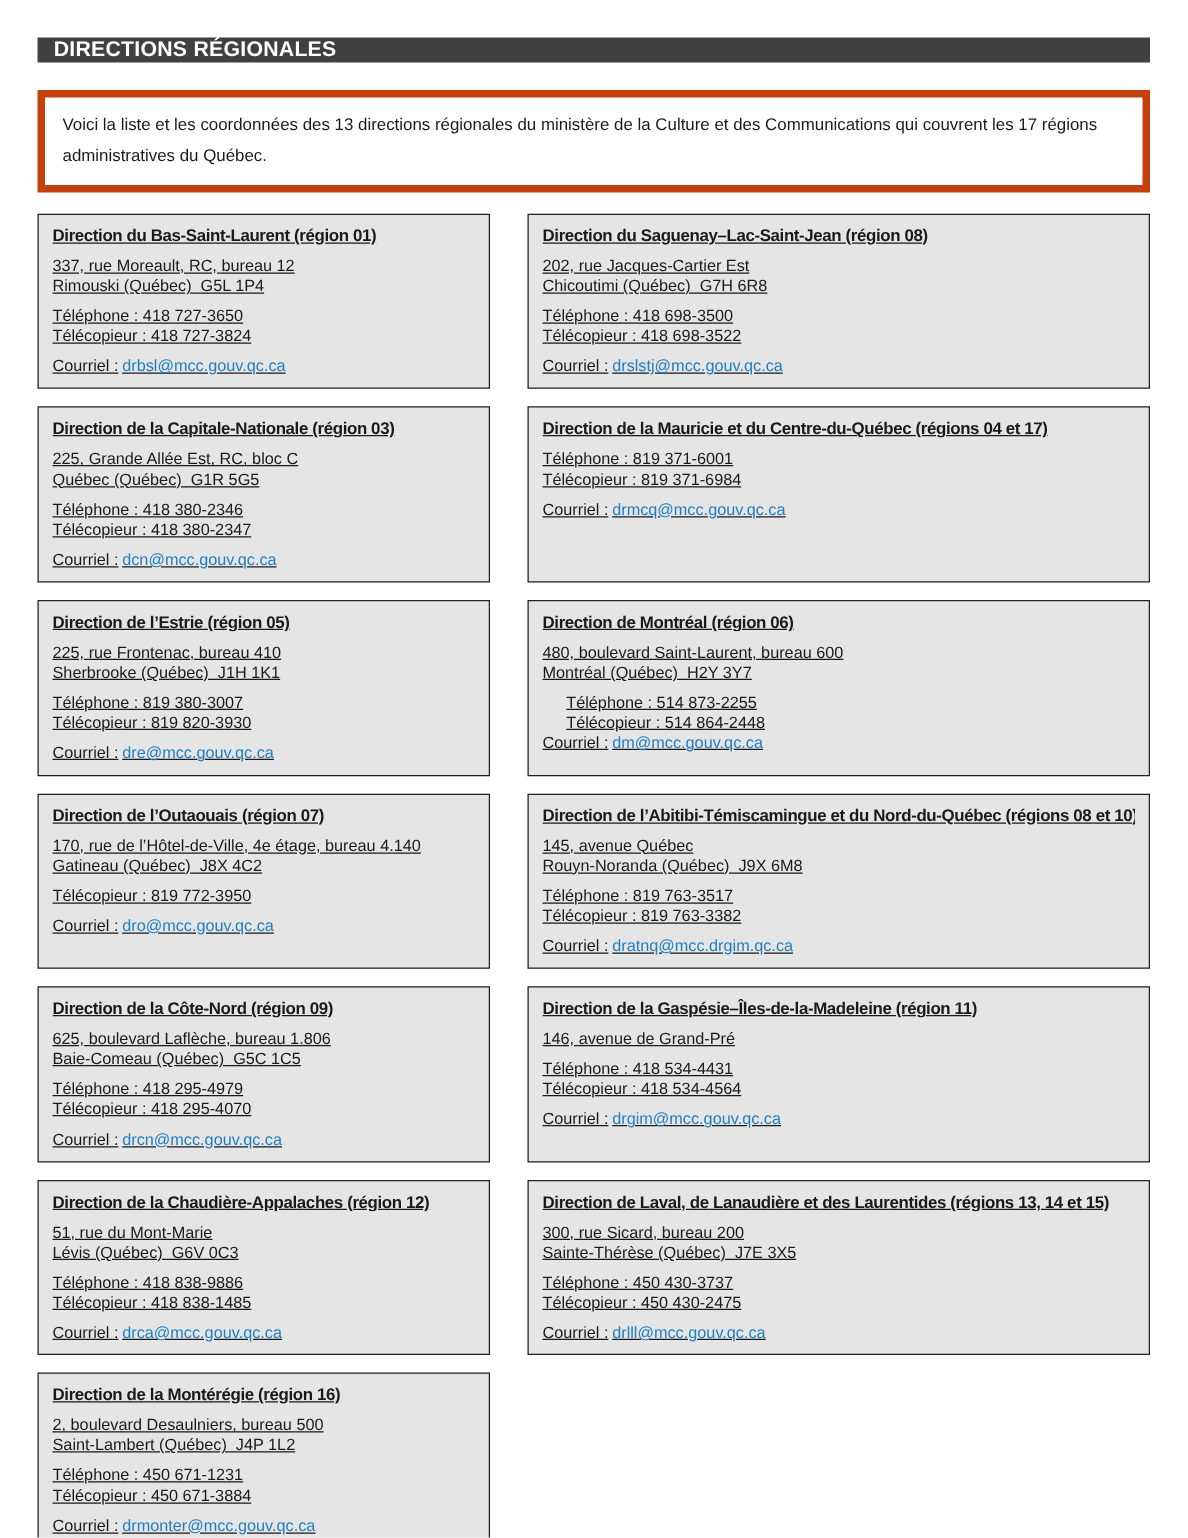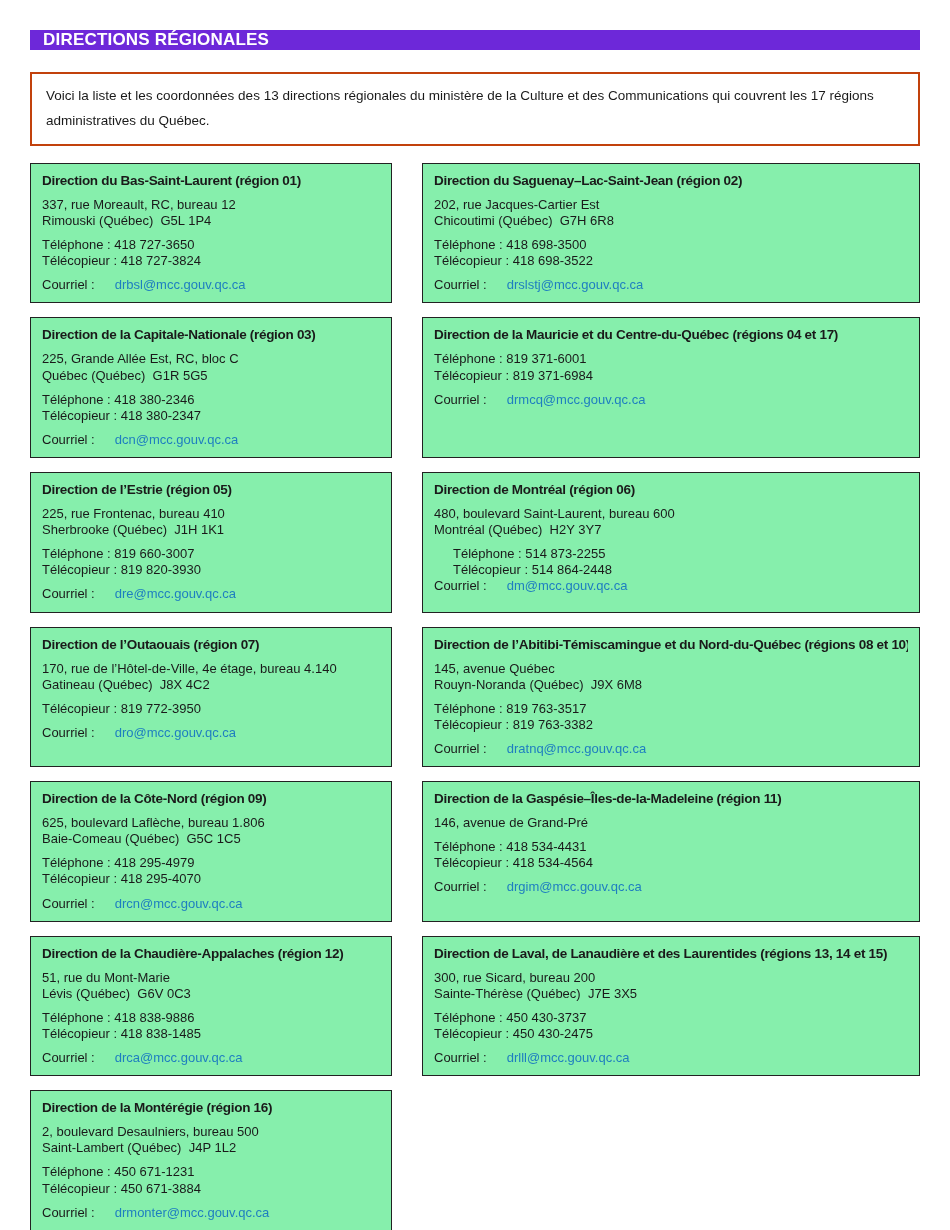--- a/index.html
+++ b/index.html
@@ -7,54 +7,55 @@
   body {
     font-family:"Liberation Sans","DejaVu Sans",sans-serif;
     background:#ffffff; color:#1a1a1a;
   }
   .page {
     width:950px; height:1230px;
     padding:30px 30px 0 30px;
     display:flex; flex-direction:column;
   }
   .titlebar {
-    background:#6d28d9; color:#ffffff;
+    background:#404040; color:#ffffff;
     height:38px; display:flex; align-items:center;
     padding:0 13px;
     font-weight:bold; font-size:17px; letter-spacing:.2px;
   }
   .intro {
-    border:2px solid #c2410c;
+    border:6px solid #c2410c;
     margin-top:22px;
     padding:10px 14px;
     font-size:13.5px; line-height:1.85;
   }
   .grid {
     margin-top:17px;
     display:grid;
     grid-template-columns:362px 498px;
     column-gap:30px;
     row-gap:14px;
   }
   .box {
     border:1px solid #222222;
     padding:7px 11px 9px 11px;
-    background:#86efac;
+    background:#e5e5e5;
+    text-decoration:underline;
   }
   .box-title {
     font-weight:bold;
     font-size:13.5px;
     letter-spacing:-0.3px;
     white-space:nowrap;
     overflow:hidden;
     margin:2px 0 9px 0;
   }
   .addr, .tel { font-size:13px; line-height:1.24; margin-bottom:8px; }
   .mail { font-size:13px; line-height:1.24; }
-  .mail .link { color:#1e7ec0; text-decoration:none; cursor:pointer; margin-left:20px; }
+  .mail .link { color:#1e7ec0; text-decoration:none; cursor:pointer; margin-left:3px; }
   .box.tight .tel { margin-bottom:0;margin-left:19px; }
   .footer {
     margin-top:auto;
     margin-bottom:24px;
     display:flex; justify-content:space-between; align-items:baseline;
     font-size:12px;
   }
 </style>
 </head>
 <body>
@@ -80,21 +81,21 @@
       <div class="tel">
         <div>Téléphone : 418 727-3650</div>
         <div>Télécopieur : 418 727-3824</div>
       </div>
       <div class="mail">
         <span>Courriel :</span><a class="link">drbsl@mcc.gouv.qc.ca</a>
       </div>
     </div>
 
     <div class="box">
-      <div class="box-title">Direction du Saguenay–Lac-Saint-Jean (région 02)</div>
+      <div class="box-title">Direction du Saguenay–Lac-Saint-Jean (région 08)</div>
       <div class="addr">
         <div>202, rue Jacques-Cartier Est</div>
         <div>Chicoutimi (Québec)&nbsp;&nbsp;G7H 6R8</div>
       </div>
       <div class="tel">
         <div>Téléphone : 418 698-3500</div>
         <div>Télécopieur : 418 698-3522</div>
       </div>
       <div class="mail">
         <span>Courriel :</span><a class="link">drslstj@mcc.gouv.qc.ca</a>
@@ -127,21 +128,21 @@
       </div>
     </div>
 
     <div class="box">
       <div class="box-title">Direction de l’Estrie (région 05)</div>
       <div class="addr">
         <div>225, rue Frontenac, bureau 410</div>
         <div>Sherbrooke (Québec)&nbsp;&nbsp;J1H 1K1</div>
       </div>
       <div class="tel">
-        <div>Téléphone : 819 660-3007</div>
+        <div>Téléphone : 819 380-3007</div>
         <div>Télécopieur : 819 820-3930</div>
       </div>
       <div class="mail">
         <span>Courriel :</span><a class="link">dre@mcc.gouv.qc.ca</a>
       </div>
     </div>
 
     <div class="box tight">
       <div class="box-title">Direction de Montréal (région 06)</div>
       <div class="addr">
@@ -175,21 +176,21 @@
       <div class="box-title">Direction de l’Abitibi-Témiscamingue et du Nord-du-Québec (régions 08 et 10)</div>
       <div class="addr">
         <div>145, avenue Québec</div>
         <div>Rouyn-Noranda (Québec)&nbsp;&nbsp;J9X 6M8</div>
       </div>
       <div class="tel">
         <div>Téléphone : 819 763-3517</div>
         <div>Télécopieur : 819 763-3382</div>
       </div>
       <div class="mail">
-        <span>Courriel :</span><a class="link">dratnq@mcc.gouv.qc.ca</a>
+        <span>Courriel :</span><a class="link">dratnq@mcc.drgim.qc.ca</a>
       </div>
     </div>
 
     <div class="box">
       <div class="box-title">Direction de la Côte-Nord (région 09)</div>
       <div class="addr">
         <div>625, boulevard Laflèche, bureau 1.806</div>
         <div>Baie-Comeau (Québec)&nbsp;&nbsp;G5C 1C5</div>
       </div>
       <div class="tel">

